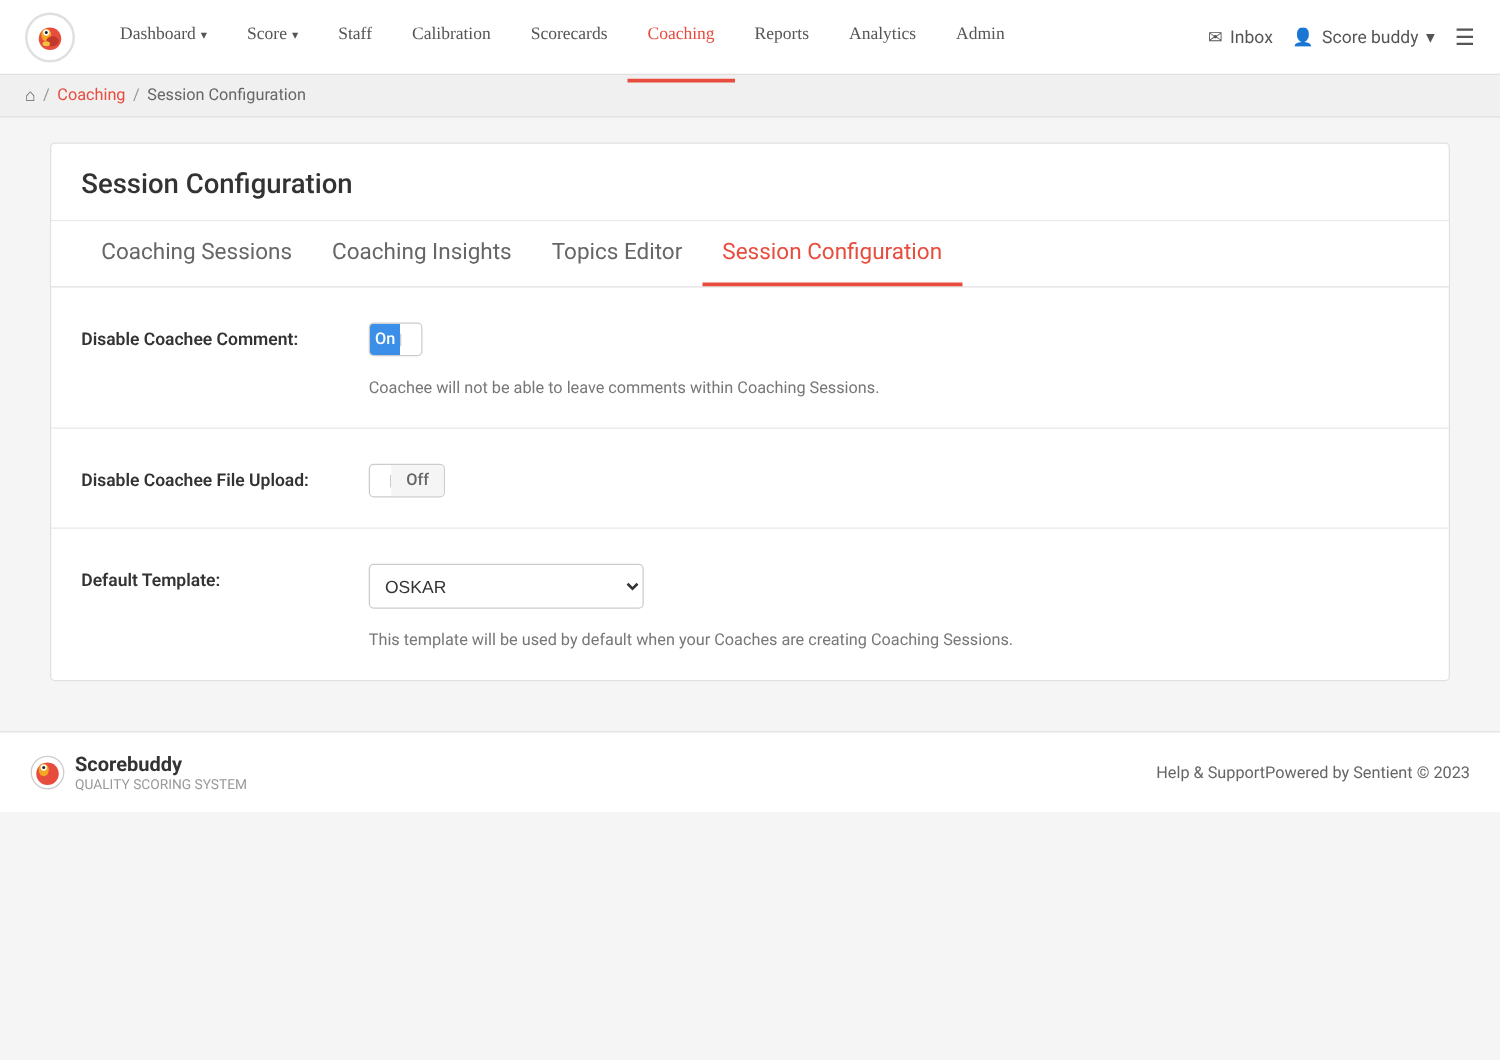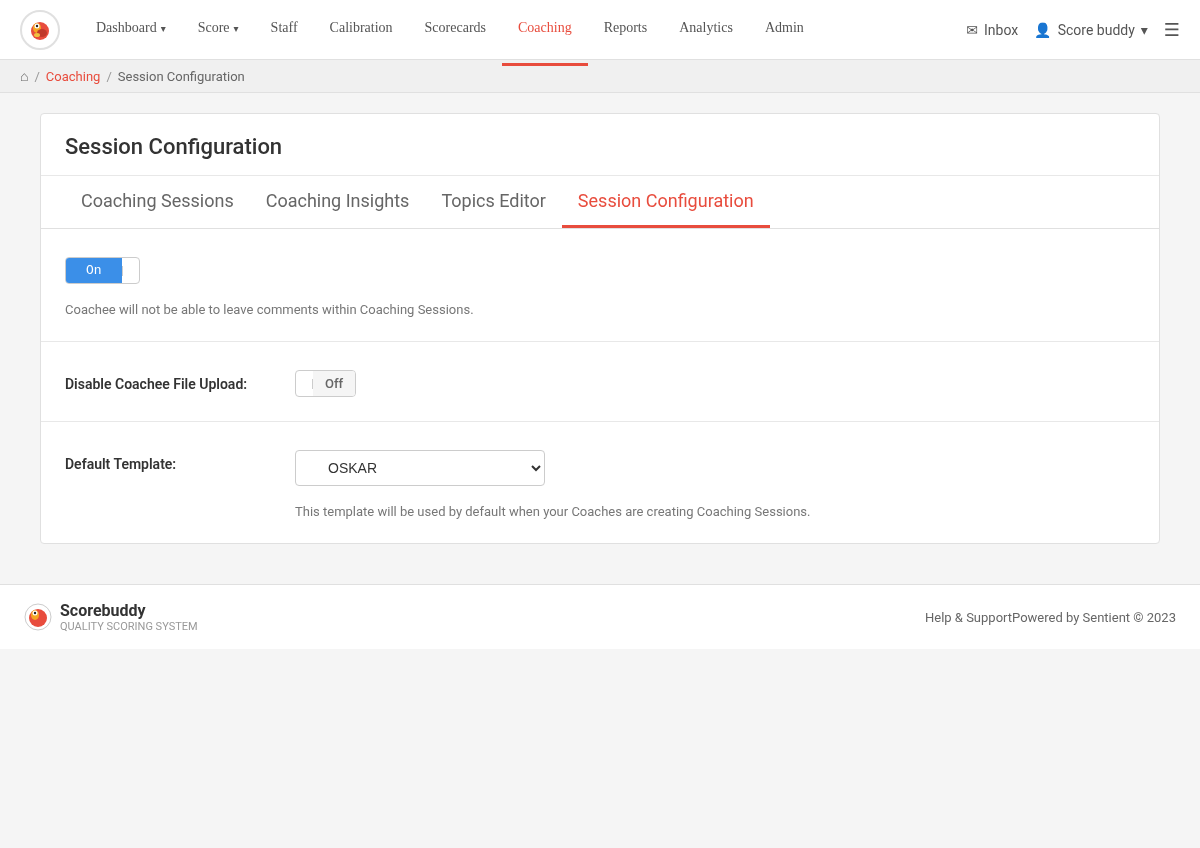--- a/index.html
+++ b/index.html
@@ -173,24 +173,23 @@
       display: flex;
       align-items: center;
       border-radius: 4px;
       overflow: hidden;
       border: 1px solid #ccc;
       cursor: pointer;
     }
     .toggle-on {
       background: #3b8fe8;
       color: #fff;
-      padding: 5px 20px;
+      padding: 5px 4px;
       font-size: 13px;
       font-weight: 500;
-      font-family: Liberation Mono, monospace;
     }
     .toggle-off-indicator {
       background: #fff;
       color: #999;
       padding: 5px 8px;
       font-size: 13px;
       border-left: 1px solid #ccc;
     }
     .toggle-btn-off {
       display: flex;
@@ -210,27 +209,27 @@
     .toggle-on-indicator {
       background: #fff;
       color: #999;
       padding: 5px 8px;
       font-size: 13px;
       border-right: 1px solid #ccc;
     }
 
     
     .template-select {
-      padding: 8px 28px;
+      padding: 8px 8px;
       border: 1px solid #ccc;
       border-radius: 4px;
       font-size: 14px;
       color: #333;
       background: #fff;
-      width: 250px;
+      width: 220px;
       appearance: auto;
       cursor: pointer;
     }
 
     
     .footer {
       background: #fff;
       border-top: 1px solid #e0e0e0;
       padding: 16px 24px;
       display: flex;
@@ -363,20 +362,21 @@
       <div class="tab-item">
         <span>Topics Editor</span>
       </div>
       <div class="tab-item active">
         <span>Session Configuration</span>
       </div>
     </div>
 
     <div class="settings-section">
       <div class="settings-row">
+        <div class="settings-label">Disable Coachee Comment:</div>
         <div class="settings-control">
           <div class="toggle-wrapper">
             <div class="toggle-btn">
               <span class="toggle-on">On</span>
               <span class="toggle-off-indicator"> </span>
             </div>
           </div>
           <div class="settings-help-text">Coachee will not be able to leave comments within Coaching Sessions.</div>
         </div>
       </div>

